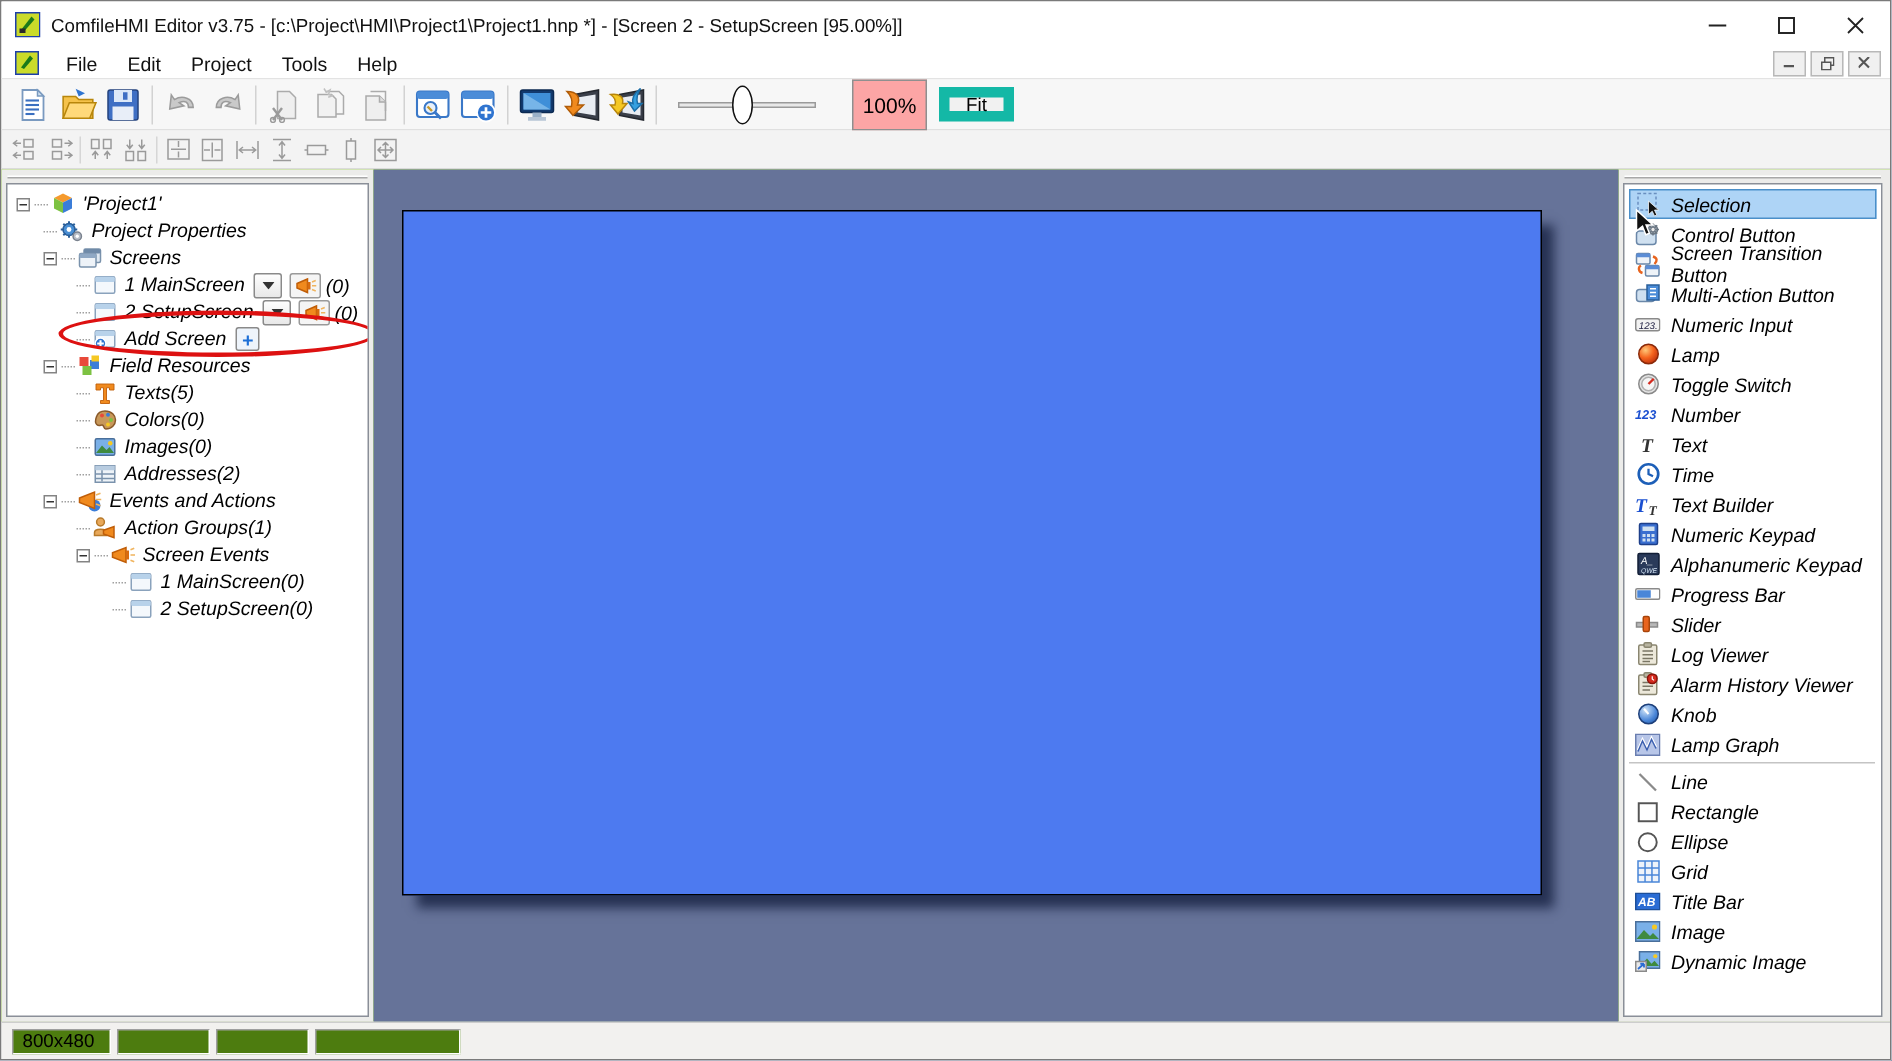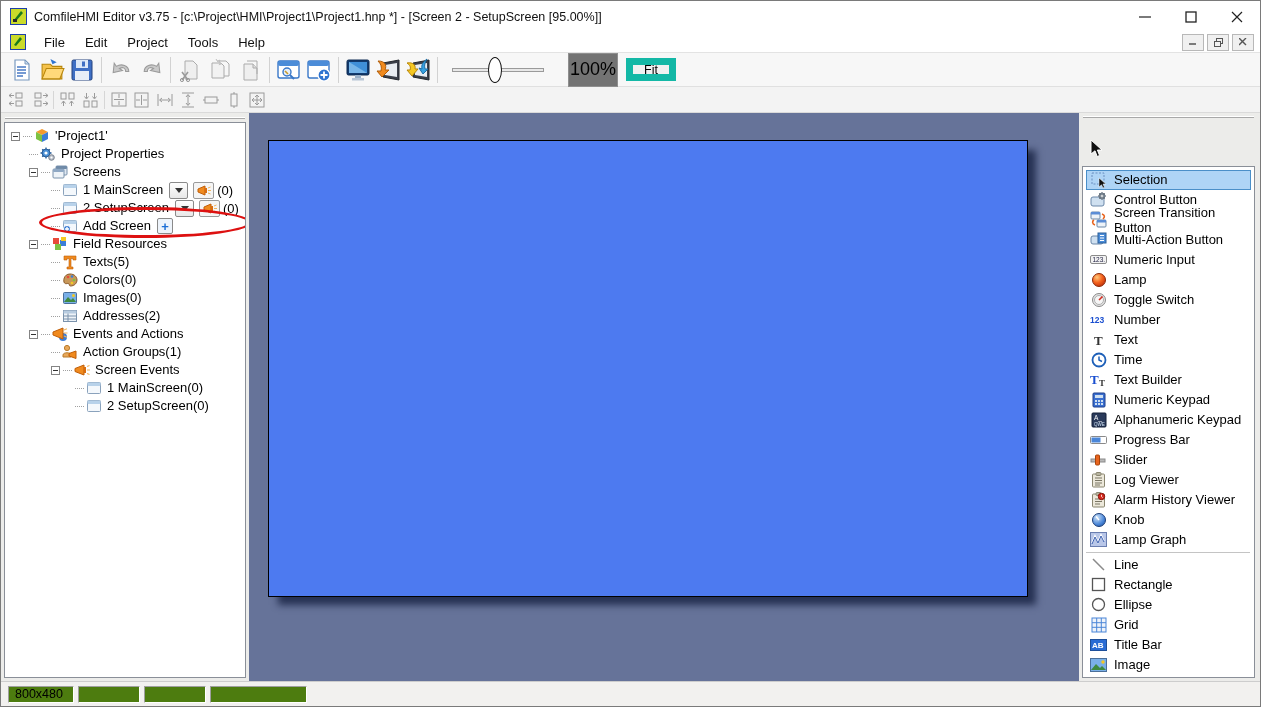--- a/index.html
+++ b/index.html
@@ -21,32 +21,32 @@
   .mdi-controls { margin-left:auto; display:flex; gap:3px; margin-right:6px; }
   .mdi-btn { width:22px; height:17px; background:#f0f0f0; border:1px solid #b8b8b8; display:flex; align-items:center; justify-content:center; }
 
   
   .toolbar1 { height:34px; display:flex; align-items:center; background:#f7f7f7; border-bottom:1px solid #e0e0e0; padding-left:6px; flex:0 0 auto; }
   .tb-btn { width:30px; height:30px; display:flex; align-items:center; justify-content:center; border:1px solid transparent; border-radius:2px; }
   .tb-sep { width:1px; height:26px; background:#d2d2d2; margin:0 4px; }
   .zoom-slider { display:flex; align-items:center; margin:0 10px; position:relative; width:92px; height:30px; }
   .zoom-track { width:92px; height:4px; background:#e8e8e8; border:1px solid #9a9a9a; }
   .zoom-thumb { position:absolute; left:36px; top:2px; width:14px; height:26px; background:#fff; border:1px solid #111; border-radius:50%; }
-  .zoom-box { width:50px; height:34px; border:1px solid #8f8f8f; background:#737373; font-size:18px; display:flex; align-items:center; justify-content:center; margin-left:14px; }
+  .zoom-box { width:50px; height:34px; border:1px solid #8f8f8f; background:#fca5a5; font-size:14px; display:flex; align-items:center; justify-content:center; margin-left:14px; }
   .fit-btn { width:50px; height:23px; border:7px solid #14b8a6; background:#f1f1f1; font-size:12.5px; display:flex; align-items:center; justify-content:center; margin-left:8px; }
 
   .toolbar2 { height:26px; display:flex; align-items:center; background:#f3f3f3; border-bottom:1px solid #dadada; padding-left:4px; flex:0 0 auto; }
   .tb2-btn { width:23px; height:22px; display:flex; align-items:center; justify-content:center; }
   .tb2-sep { width:1px; height:18px; background:#d6d6d6; margin:0 2px; }
 
   
-  .main { flex:1 1 auto; display:flex; background:#84cc16; min-height:0; }
+  .main { flex:1 1 auto; display:flex; background:#84cc16; min-height:0;font-style:italic; }
   .panel-wrap { display:flex; flex-direction:column; background:#ececea; }
   .left-wrap  { width:248px; padding:0 3px; flex:0 0 auto; }
-  .right-wrap { width:181px; padding:0 5px 0 3px; flex:0 0 auto;gap:44px; }
+  .right-wrap { width:181px; padding:0 5px 0 3px; flex:0 0 auto; }
   .grip { height:9px; display:flex; flex-direction:column; justify-content:center; gap:1px; padding:0 1px; }
   .grip div { height:2px; border-top:1px solid #fff; border-bottom:1px solid #a8a8a8; }
   .panel-box { flex:1 1 auto; background:#fff; border:1px solid #8a8f98; overflow:hidden; margin-bottom:3px; position:relative; }
 
   
   .tree { padding:4px 0 0 2px; font-size:13px; color:#000; }
   .tree-row { height:18px; display:flex; align-items:center; white-space:nowrap; }
   .expander { width:9px; height:9px; border:1px solid #848484; background:#fff; position:relative; flex:0 0 auto; margin-right:3px; }
   .expander::after { content:""; position:absolute; left:1px; right:1px; top:3px; height:1px; background:#333; }
   .dotline { width:9px; height:1px; border-top:1px dotted #a0a0a0; flex:0 0 auto; margin-right:2px; }

